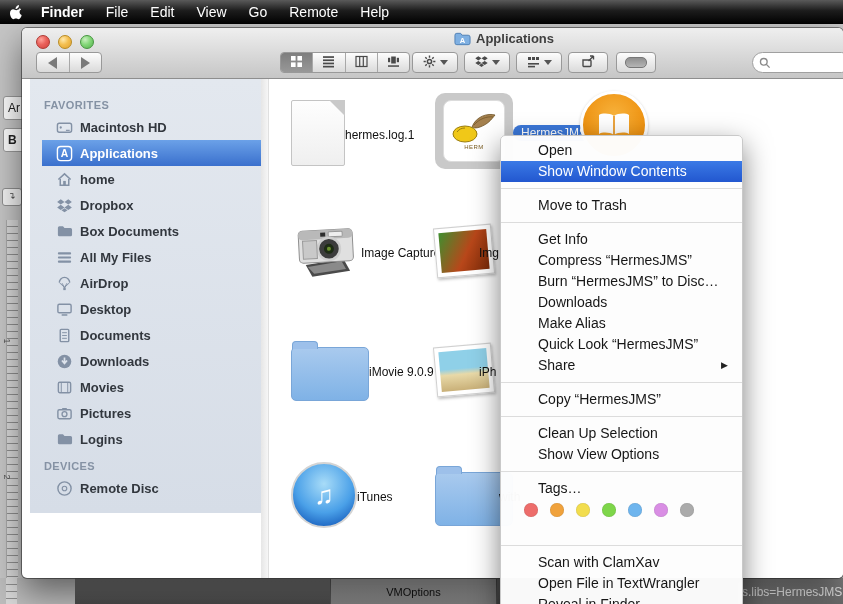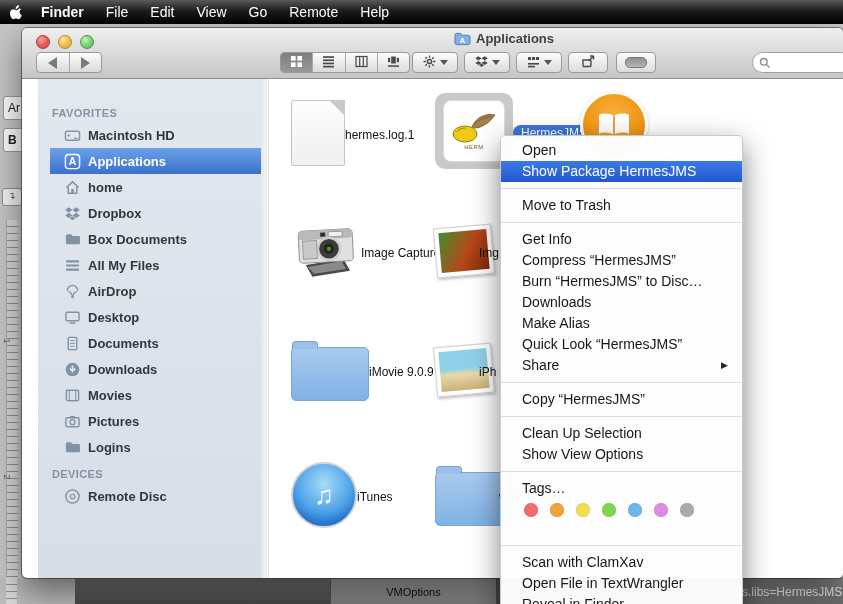--- a/index.html
+++ b/index.html
@@ -59,22 +59,22 @@
   .tri-right{width:0;height:0;border-top:6px solid transparent;border-bottom:6px solid transparent;border-left:9px solid #7a7a7a;}
   .tb-views{left:258px;top:24px;width:130px;padding:0;}
   .tb-menu{top:24px;width:46px;gap:4px;}
   .tb-btn{top:24px;width:40px;}
   .chev{width:0;height:0;border-left:4px solid transparent;border-right:4px solid transparent;border-top:5px solid #555;}
   .toggle-pill{width:20px;height:9px;border-radius:5px;background:linear-gradient(#8f8f8f,#b5b5b5);border:1px solid #777;}
   .search{position:absolute;left:730px;top:24px;width:100px;height:21px;border:1px solid #a0a0a0;border-radius:11px;
     background:#fff;display:flex;align-items:center;padding-left:6px;gap:4px;box-sizing:border-box;}
   .search input{border:none;outline:none;width:60px;font-size:12px;background:transparent;}
   
-  .sidebar{position:absolute;left:16px;top:51px;width:238px;height:500px;background:linear-gradient(#e3e8ef,#d6dde7);
-    border-right:1px solid #a3a3a3;padding-top:20px;box-sizing:border-box;overflow:hidden;}
+  .sidebar{position:absolute;left:8px;top:51px;width:238px;height:434px;background:linear-gradient(#e3e8ef,#d6dde7);
+    border-right:1px solid #a3a3a3;padding-top:12px;box-sizing:border-box;overflow:hidden;}
   .sb-header{font-size:11px;font-weight:bold;color:#8592a4;letter-spacing:.4px;padding-left:14px;margin:8px 0 3px;}
   .sb-row{height:26px;display:flex;align-items:center;gap:7px;padding-left:14px;font-size:13px;font-weight:bold;color:#32373e;margin-left:12px;}
   .sb-icon{width:17px;height:17px;display:flex;align-items:center;justify-content:center;color:#8391a5;}
   .sb-row.selected{background:linear-gradient(#6ba1e8,#3a70cd);color:#fff;}
   .sb-row.selected .sb-icon{color:#fff;}
   
   .content{position:absolute;left:239px;top:51px;right:0;bottom:0;background:#fff;}
   .content .gutter{position:absolute;left:0;top:0;width:7px;height:100%;background:linear-gradient(to right,#e6e6e6,#f6f6f6);border-right:1px solid #e0e0e0;}
   .file-cell{position:absolute;width:130px;display:flex;flex-direction:row;align-items:center;}
   .icon-area{height:76px;display:flex;align-items:center;justify-content:center;}
@@ -101,21 +101,21 @@
   .itunes-icon{width:62px;height:62px;border-radius:50%;
     background:radial-gradient(circle at 50% 32%,#a8dcf8,#4aa0e8 55%,#1b63c0 85%,#154f9c);
     border:2px solid #d4d4d4;display:flex;align-items:center;justify-content:center;color:#fff;font-size:26px;}
   .photo{width:58px;height:50px;background:#fff;border:1px solid #d0d0d0;box-shadow:1px 2px 3px rgba(0,0,0,.25);transform:rotate(-5deg);padding:4px;box-sizing:border-box;}
   .photo .img-green{width:100%;height:100%;background:linear-gradient(120deg,#3f8f2f,#b8471a 55%,#7a2a08);}
   .photo .img-beach{width:100%;height:100%;background:linear-gradient(#8fd0e8 0 45%,#e8d9a8 60%,#c9b078);}
   
   .ctx-menu{position:absolute;left:500px;top:135px;width:243px;z-index:60;
     background:rgba(253,253,253,.98);border-radius:5px;border:1px solid #c9c9c9;
     box-shadow:0 10px 28px rgba(0,0,0,.5);padding:4px 0;font-size:14px;color:#161616;box-sizing:border-box;}
-  .menu-item{height:21px;line-height:21px;padding-left:21px;display:flex;align-items:flex-end;white-space:nowrap;}
+  .menu-item{height:21px;line-height:21px;padding-left:37px;display:flex;align-items:flex-end;white-space:nowrap;}
   .menu-item.highlighted{background:linear-gradient(#3b7ae6,#2257cf);color:#fff;}
   .submenu-arrow{margin-left:auto;margin-right:14px;font-size:9px;color:#222;}
   .menu-sep{height:1px;background:#dcdcdc;margin:6px 0;}
   .tag-dots{display:flex;gap:12px;padding-left:23px;margin:4px 0 10px;}
   .dot{width:14px;height:14px;border-radius:50%;display:inline-block;box-shadow:inset 0 0 1px rgba(0,0,0,.3);}
   .tags-pad{height:12px;}
 </style>
 </head>
 <body>
 
@@ -483,21 +483,21 @@
         </div>
       </div>
   </div>
 </div>
 
 <div class="ctx-menu">
     <div class="menu-item">
       <span>Open</span>
     </div>
     <div class="menu-item highlighted">
-      <span>Show Package HermesJMS</span>
+      <span>Show Window Contents</span>
     </div>
     <div class="menu-sep"></div>
     <div class="menu-item">
       <span>Move to Trash</span>
     </div>
     <div class="menu-sep"></div>
     <div class="menu-item">
       <span>Get Info</span>
     </div>
     <div class="menu-item">

